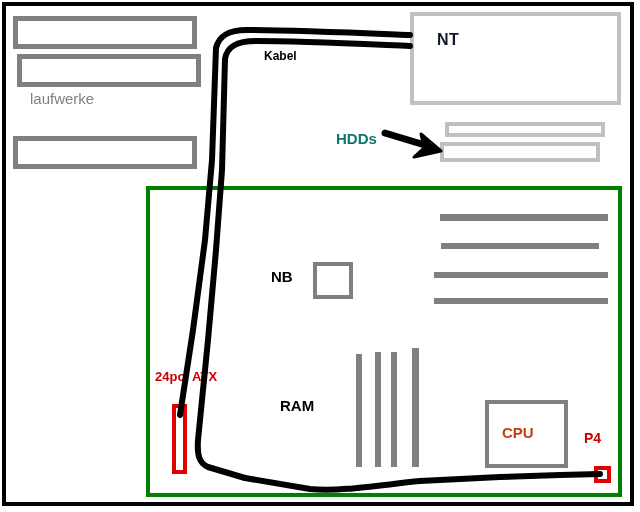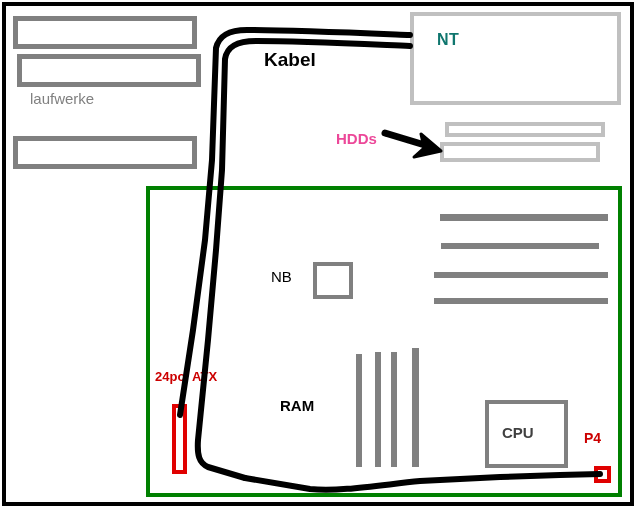--- a/index.html
+++ b/index.html
@@ -48,37 +48,37 @@
     height: 93px;
     border: 4px solid #c0c0c0;
     background: #ffffff;
     box-sizing: border-box;
   }
   #psu-label {
     position: absolute;
     left: 437px;
     top: 31px;
     font-size: 16px;
-    color: #0f766e;
+    color: #0f172a;
     font-weight: bold;
     letter-spacing: 0.5px;
   }
   
   .hdd {
     position: absolute;
     border: 4px solid #c0c0c0;
     background: #ffffff;
     box-sizing: border-box;
   }
   #hdds-label {
     position: absolute;
     left: 336px;
     top: 130px;
     font-size: 15px;
-    color: #ec4899;
+    color: #0f766e;
     font-weight: bold;
   }
   
   #motherboard {
     position: absolute;
     left: 146px;
     top: 186px;
     width: 476px;
     height: 311px;
     border: 4px solid #008000;
@@ -105,39 +105,39 @@
     border: 4px solid #808080;
     background: #ffffff;
     box-sizing: border-box;
   }
   #nb-label {
     position: absolute;
     left: 271px;
     top: 268px;
     font-size: 15px;
     color: #000000;
-    font-weight: normal;
+    font-weight: bold;
   }
   
   #cpu-box {
     position: absolute;
     left: 485px;
     top: 400px;
     width: 83px;
     height: 68px;
     border: 4px solid #808080;
     background: #ffffff;
     box-sizing: border-box;
   }
   #cpu-label {
     position: absolute;
     left: 502px;
     top: 424px;
     font-size: 15px;
-    color: #404040;
+    color: #c2410c;
     font-weight: bold;
   }
   #ram-label {
     position: absolute;
     left: 280px;
     top: 397px;
     font-size: 15px;
     color: #000000;
     font-weight: bold;
   }
@@ -176,21 +176,21 @@
     left: 584px;
     top: 430px;
     font-size: 14px;
     color: #cc0000;
     font-weight: bold;
   }
   #kabel-label {
     position: absolute;
     left: 264px;
     top: 49px;
-    font-size: 19px;
+    font-size: 12px;
     color: #000000;
     font-weight: bold;
   }
   
   #drawing {
     position: absolute;
     left: 0;
     top: 0;
     width: 640px;
     height: 512px;

